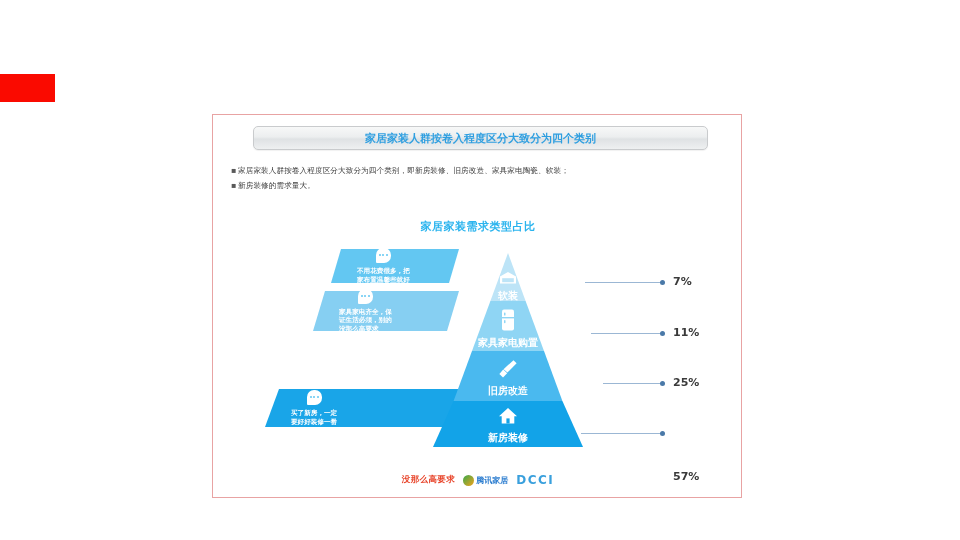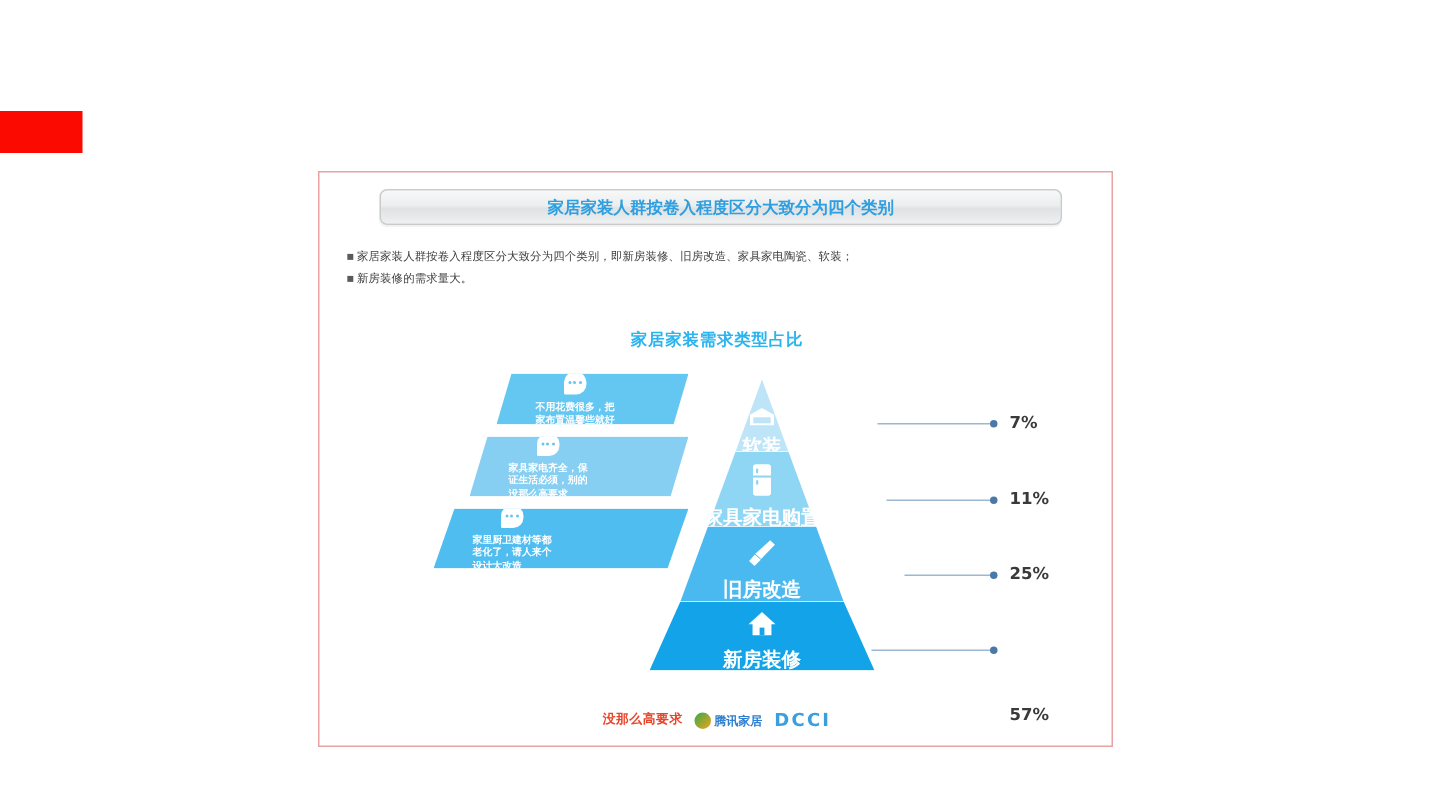--- a/index.html
+++ b/index.html
@@ -88,21 +88,21 @@
   }
   .tier{
     position:absolute;left:0;width:150px;
   }
   .tier-shape{
     position:absolute;left:0;top:0;width:100%;height:100%;
   }
   .tier-label{
     position:absolute;left:0;width:100%;
     text-align:center;
-    font-size:13px;color:#ffffff;font-weight:bold;
+    font-size:10px;color:#ffffff;font-weight:bold;
     white-space:nowrap;
   }
   .tier-icon{
     position:absolute;left:50%;transform:translateX(-50%);
   }
 
   
   .bubble{
     position:absolute;height:34px;
     background:#63c7f2;
@@ -218,34 +218,33 @@
               <i></i>
               <i></i>
               <i></i>
             </span>
           <span class="bubble-text">家具家电齐全，保
 证生活必须，别的
 没那么高要求</span>
         </div>
       </div>
 
-      <div class="bubble" style="left:76px;top:98px;width:170px;height:40px;background:#4fbdf0;
-                  clip-path:polygon(14px 0,170px 0,156px 40px,0 40px);">
+
+      <div class="bubble" style="left:52px;top:148px;width:194px;height:38px;background:#19a5e8;
+                  clip-path:polygon(14px 0,194px 0,180px 38px,0 38px);">
         <div class="bubble-inner">
           <span class="bubble-icon">
               <i></i>
               <i></i>
               <i></i>
             </span>
-          <span class="bubble-text">家里厨卫建材等都
-老化了，请人来个
-设计大改造</span>
-        </div>
-      </div>
-
+          <span class="bubble-text">买了新房，一定
+要好好装修一番</span>
+        </div>
+      </div>
 
       <div class="pyramid">
 
         <div class="tier" style="top:0;height:48px;">
           <div class="tier-shape" style="background:#bde4f7;clip-path:polygon(75px 0,92.6px 48px,57.4px 48px);"></div>
           <svg class="tier-icon" style="top:18px;" width="18" height="14" viewBox="0 0 18 14">
             <path d="M1 5.5 L9 1 L17 5.5 L17 12.5 L1 12.5 Z" fill="#ffffff"></path>
             <rect x="3.2" y="7.2" width="11.6" height="4" fill="#bde4f7"></rect>
           </svg>
           <div class="tier-label" style="top:36px;">软装</div>

